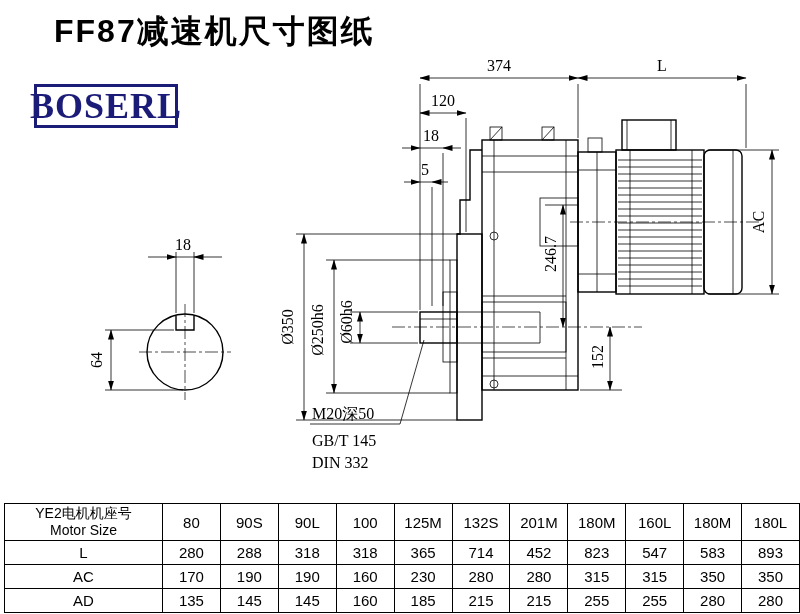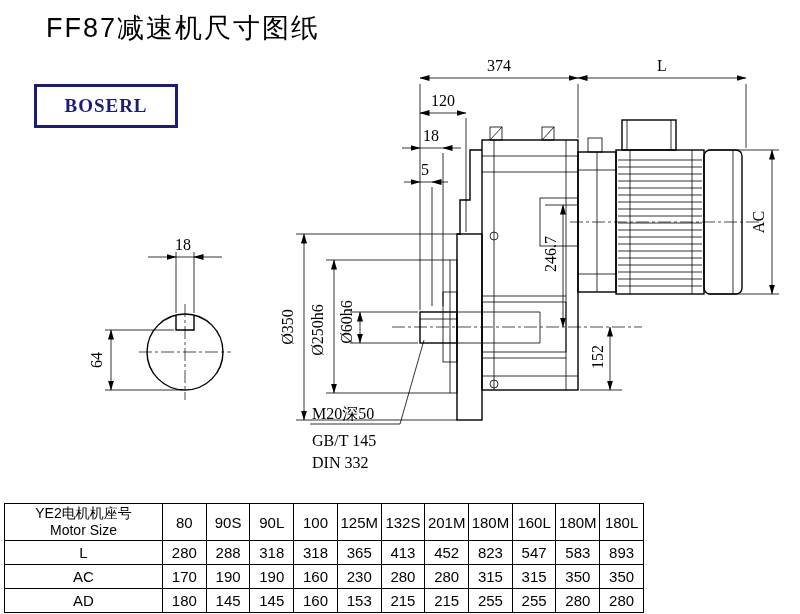--- a/index.html
+++ b/index.html
@@ -1,30 +1,30 @@
 <!DOCTYPE html>
 <html><head>
 <meta charset="utf-8">
 <style>
   html,body{margin:0;padding:0;background:#fff;}
   .page{position:relative;width:800px;height:614px;background:#fff;overflow:hidden;
         font-family:"Liberation Sans",sans-serif;color:#000;}
-  .title{position:absolute;left:46px;top:10px;font-size:27px;font-weight:normal;
+  .title{position:absolute;left:54px;top:10px;font-size:32px;font-weight:bold;
          letter-spacing:2px;white-space:nowrap;}
   .logo{position:absolute;left:34px;top:84px;width:138px;height:38px;
         border:3px solid #1b1b78;color:#1b1b78;display:flex;align-items:center;
         justify-content:center;font-family:"Liberation Serif",serif;
-        font-size:19px;font-weight:bold;letter-spacing:1px;}
+        font-size:36px;font-weight:bold;letter-spacing:1px;}
   svg{position:absolute;left:0;top:0;}
   svg .ol{fill:none;stroke:#000;stroke-width:1.4px;}
   svg .tl{fill:none;stroke:#000;stroke-width:0.8px;}
   svg .dl{fill:none;stroke:#000;stroke-width:0.8px;}
   svg .cl{fill:none;stroke:#000;stroke-width:0.7px;stroke-dasharray:13 3 3 3;}
   svg .dt{font-family:"Liberation Serif",serif;font-size:16px;fill:#000;}
-  .size-table{position:absolute;left:4px;top:503px;width:640px;border-collapse:collapse;
+  .size-table{position:absolute;left:4px;top:503px;width:796px;border-collapse:collapse;
               table-layout:fixed;font-family:"Liberation Sans",sans-serif;}
   .size-table th,.size-table td{border:1px solid #000;text-align:center;padding:0;
               font-weight:normal;font-size:15px;overflow:hidden;}
   .size-table tr{height:24px;}
   .size-table tr.hdr{height:37px;}
   .size-table .first div{font-size:14px;line-height:1.25;}
 </style>
 </head>
 <body>
 
@@ -198,21 +198,21 @@
       <th>180M</th>
       <th>180L</th>
     </tr>
     <tr>
       <td class="first">L</td>
       <td>280</td>
       <td>288</td>
       <td>318</td>
       <td>318</td>
       <td>365</td>
-      <td>413</td>
+      <td>714</td>
       <td>452</td>
       <td>823</td>
       <td>547</td>
       <td>583</td>
       <td>893</td>
     </tr>
     <tr>
       <td class="first">AC</td>
       <td>170</td>
       <td>190</td>
@@ -221,25 +221,25 @@
       <td>230</td>
       <td>280</td>
       <td>280</td>
       <td>315</td>
       <td>315</td>
       <td>350</td>
       <td>350</td>
     </tr>
     <tr>
       <td class="first">AD</td>
-      <td>180</td>
+      <td>135</td>
       <td>145</td>
       <td>145</td>
       <td>160</td>
-      <td>153</td>
+      <td>185</td>
       <td>215</td>
       <td>215</td>
       <td>255</td>
       <td>255</td>
       <td>280</td>
       <td>280</td>
     </tr>
   </tbody>
     </table>
 

